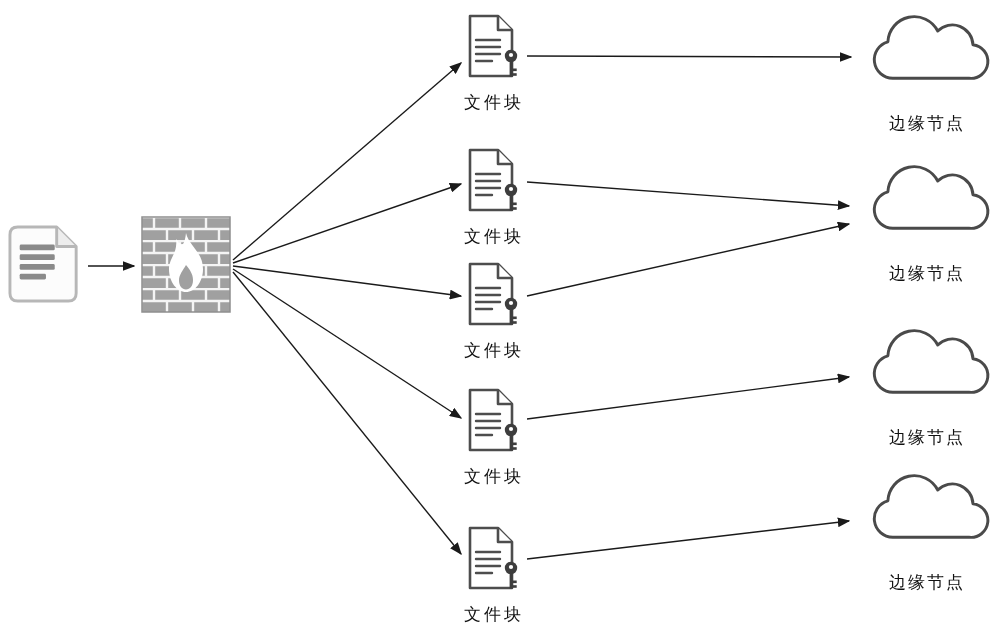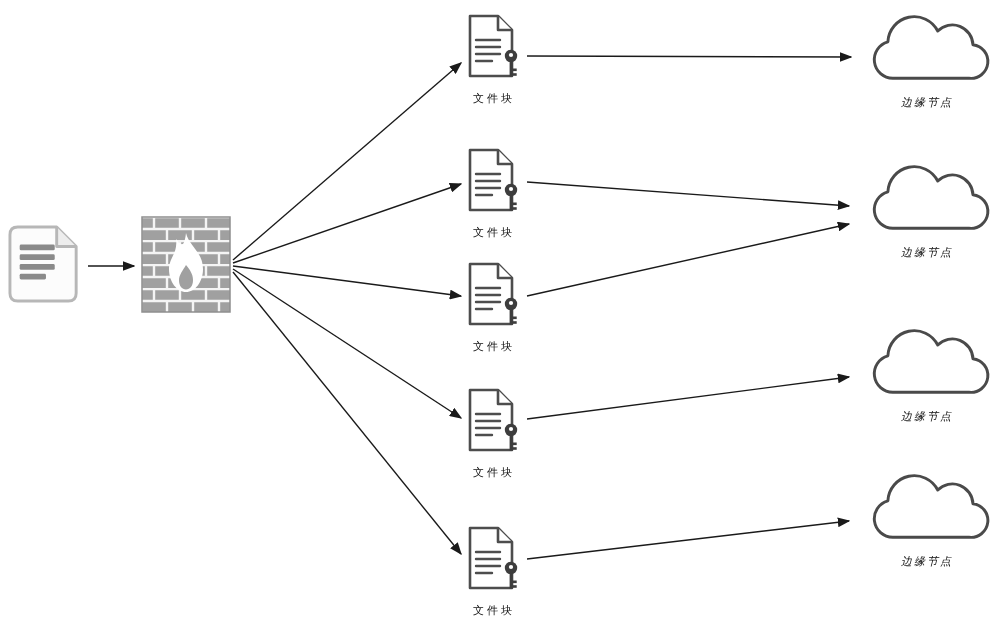--- a/index.html
+++ b/index.html
@@ -21,29 +21,29 @@
     width: 1000px; height: 634px;
     pointer-events: none;
   }
   .node {
     position: absolute;
     display: flex;
     flex-direction: column;
     align-items: center;
   }
   .node .label {
-    font-size: 11px;
+    font-size: 17px;
     color: #111;
     letter-spacing: 3px;
     white-space: nowrap;
   }
   .fb-node { width: 104px; }
   .fb-node .label { margin-top: 13px; }
   .cloud-node { width: 150px; }
-  .cloud-node .label { margin-top: 5px; letter-spacing: 2px; font-style: italic; }
+  .cloud-node .label { margin-top: 22px; letter-spacing: 2px; }
 </style>
 </head>
 <body>
 
 <svg width="0" height="0" style="position:absolute" aria-hidden="true">
   <defs>
     <symbol id="icon-doc-source" viewBox="0 0 76 80">
       <path d="M10 2 H50 L70 22 V70 Q70 78 62 78 H10 Q2 78 2 70 V10 Q2 2 10 2 Z" fill="#fcfcfc" stroke="#b7b7b7" stroke-width="3" stroke-linejoin="round"></path>
       <path d="M50 2 V22 H70" fill="#ededed" stroke="#b7b7b7" stroke-width="3" stroke-linejoin="round"></path>
       <rect x="12" y="20" width="36" height="6" rx="1.5" fill="#8a8a8a"></rect>

